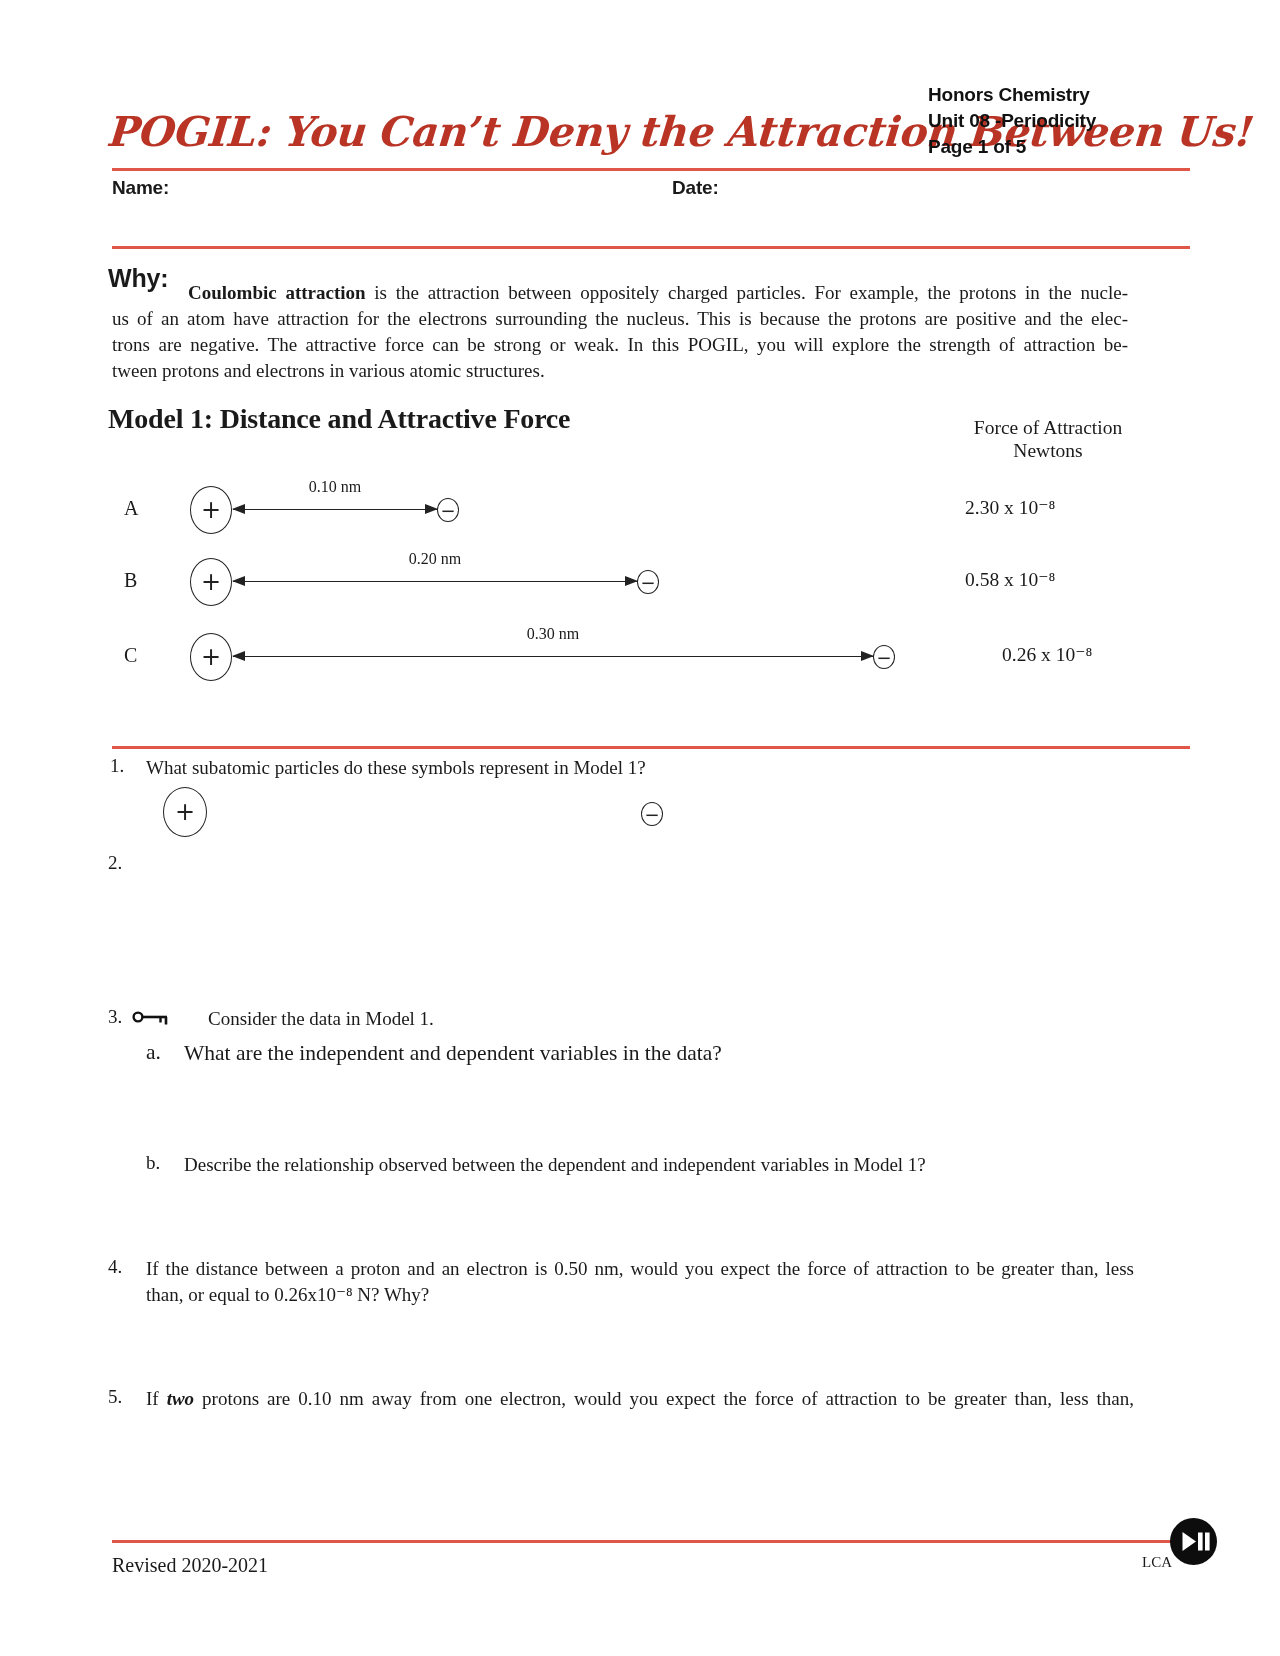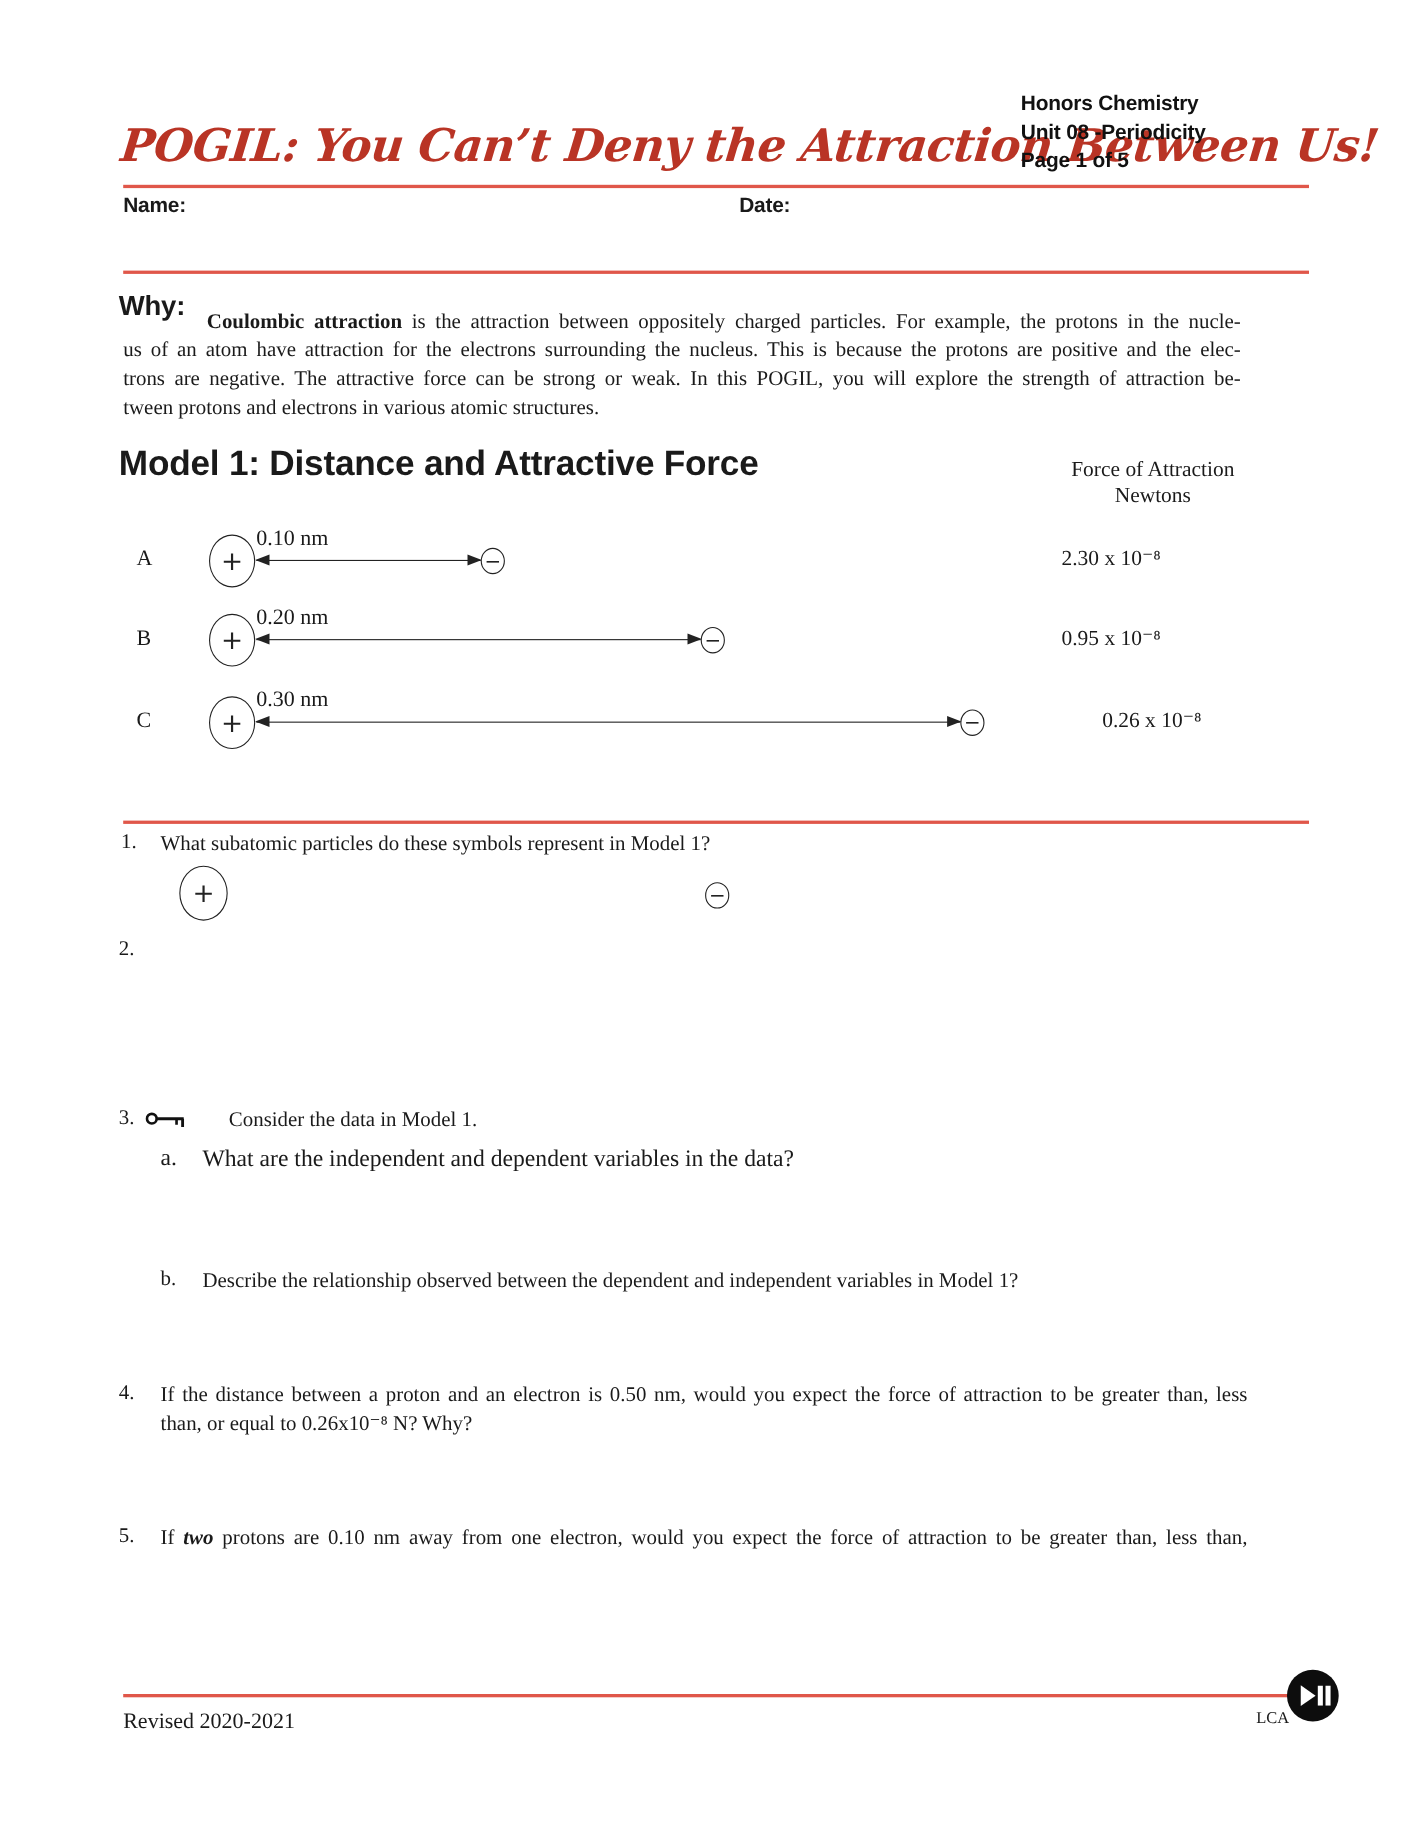--- a/index.html
+++ b/index.html
@@ -41,21 +41,21 @@
     font-family:"DejaVu Sans","Liberation Sans",sans-serif;
     font-size:18px;color:#222;background:#fff;box-sizing:border-box;
   }
   .arrow{height:0;border-top:1.8px solid #222;}
   .arrow::before,.arrow::after{
     content:"";position:absolute;width:0;height:0;top:-6.5px;
     border-top:5.5px solid transparent;border-bottom:5.5px solid transparent;
   }
   .arrow::before{left:-1px;border-right:13px solid #222;}
   .arrow::after{right:-1px;border-left:13px solid #222;}
-  .dist{font-size:20px;}
+  .dist{font-size:16px;text-align:center;}
   .rowlabel{font-size:20px;}
   .force{font-size:19.5px;white-space:nowrap;}
   .qnum{font-size:19px;}
   .playbtn{width:47px;height:47px;border-radius:50%;background:#0d0d0d;cursor:pointer;}
   .keyicon{display:inline-block;vertical-align:-3px;}
 </style>
 </head>
 <body>
 
 <div class="page">
@@ -73,21 +73,21 @@
   <div class="abs rule" style="left:112px;top:246px;width:1078px;height:2.5px;"></div>
 
   <div class="abs hand" style="left:108px;top:264px;font-size:25px;">Why:</div>
   <div class="abs" style="left:112px;top:280px;width:1016px;">
     <div class="jline" style="padding-left:76px;"><b>Coulombic attraction</b><span> is the attraction between oppositely charged particles.  For example, the protons in the nucle-</span></div>
     <div class="jline">us of an atom have attraction for the electrons surrounding the nucleus.   This is because the protons are positive and the elec-</div>
     <div class="jline">trons are negative.  The attractive force can be strong or weak.  In this POGIL, you will explore the strength of attraction be-</div>
     <div class="lline">tween protons and electrons in various atomic structures.</div>
   </div>
 
-  <div class="abs hand" style="left:108px;top:403px;font-size:32px;">Model 1:  Distance and Attractive Force</div>
+  <div class="abs hand" style="left:108px;top:403px;font-size:28px;font-family:Liberation Serif, serif;">Model 1:  Distance and Attractive Force</div>
   <div class="abs serif" style="left:960px;top:416px;width:176px;text-align:center;font-size:19.5px;line-height:23px;">
     <div>Force of Attraction</div>
     <div>Newtons</div>
   </div>
 
   <div class="abs rowlabel" style="left:124px;top:497px;">A</div>
   <div class="abs proton" style="left:190px;top:486px;width:42px;height:48px;">
       <span>+</span>
     </div>
   <div class="abs dist" style="left:233px;top:478px;width:204px;">0.10 nm</div>
@@ -99,21 +99,21 @@
 
   <div class="abs rowlabel" style="left:124px;top:569px;">B</div>
   <div class="abs proton" style="left:190px;top:558px;width:42px;height:48px;">
       <span>+</span>
     </div>
   <div class="abs dist" style="left:233px;top:550px;width:404px;">0.20 nm</div>
   <div class="abs arrow" style="left:233px;top:581px;width:404px;"></div>
   <div class="abs electron" style="left:637px;top:570px;width:22px;height:24px;">
       <span>−</span>
     </div>
-  <div class="abs force" style="left:965px;top:568px;">0.95 x 10⁻⁸</div>
+  <div class="abs force" style="left:965px;top:568px;">0.58 x 10⁻⁸</div>
 
   <div class="abs rowlabel" style="left:124px;top:644px;">C</div>
   <div class="abs proton" style="left:190px;top:633px;width:42px;height:48px;">
       <span>+</span>
     </div>
   <div class="abs dist" style="left:233px;top:625px;width:640px;">0.30 nm</div>
   <div class="abs arrow" style="left:233px;top:656px;width:640px;"></div>
   <div class="abs electron" style="left:873px;top:645px;width:22px;height:24px;">
       <span>−</span>
     </div>

